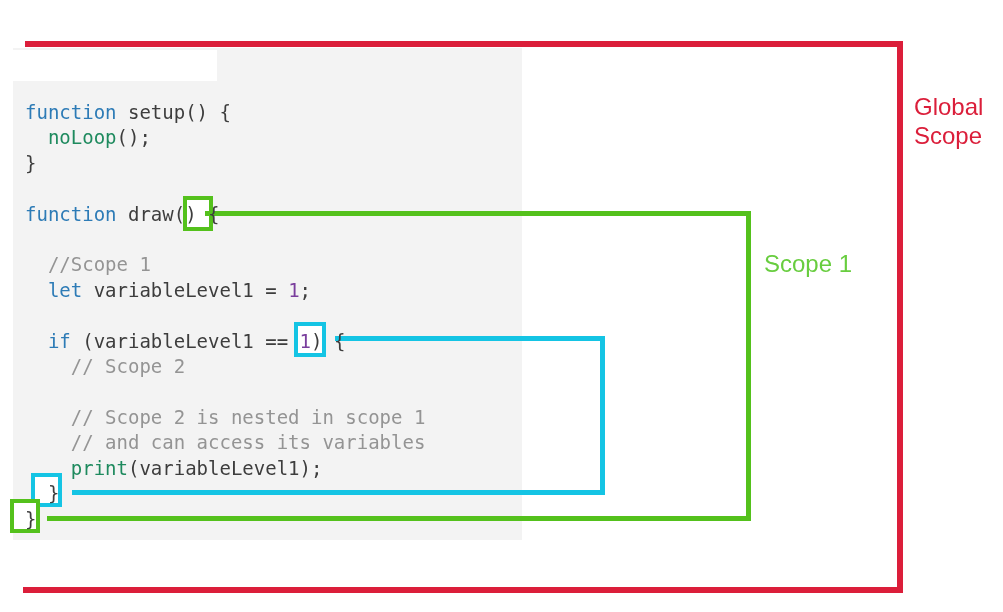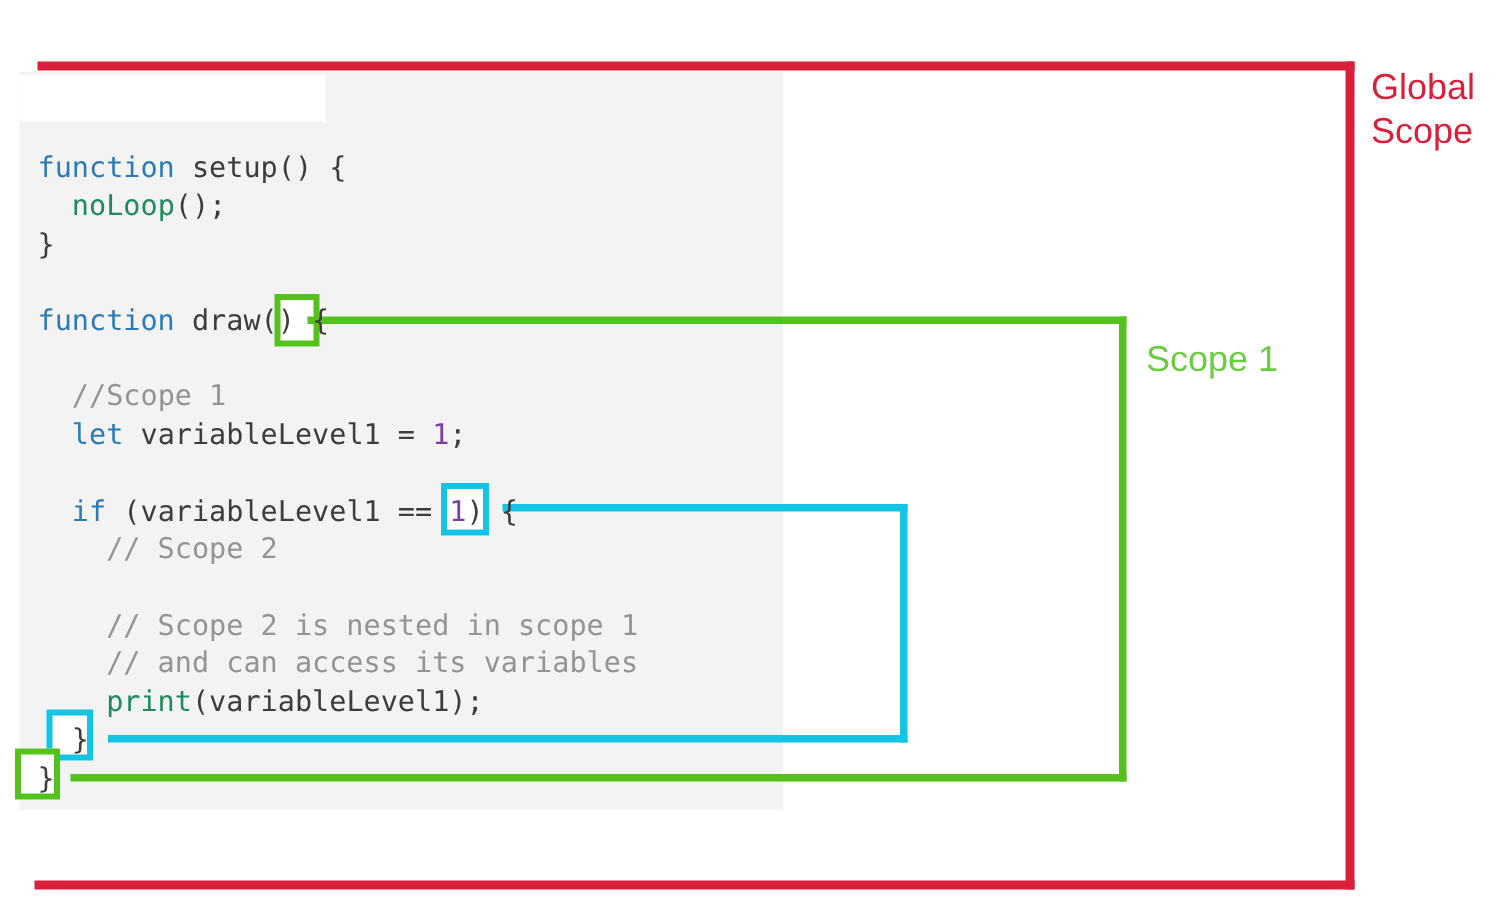--- a/index.html
+++ b/index.html
@@ -21,22 +21,22 @@
               font-family:"DejaVu Sans Mono","Liberation Mono",monospace;
               font-size:19px;line-height:25.4px;white-space:pre;color:var(--code,#3D3D3D);}
   .tok-keyword{color:var(--kw,#2D7BB6);}
   .tok-fn{color:var(--fn,#1E8A5E);}
   .tok-number{color:var(--num,#7A3E9D);}
   .tok-comment{color:var(--comment,#949494);}
   .tok-default{color:var(--code,#3D3D3D);}
 
   .label{position:absolute;z-index:2;font-size:24px;line-height:29px;
          font-family:"Liberation Sans",sans-serif;}
-  .label.red{color:var(--red,#DB1E3A);width:90px;}
-  .label.green{color:var(--green-label,#68CD3F);white-space:nowrap;}
+  .label.red{color:var(--red,#DB1E3A);width:90px;margin-top:48px;}
+  .label.green{color:var(--green-label,#68CD3F);white-space:nowrap;margin-top:24px;}
   .label.cyan{color:var(--cyan-label,#2BC9E9);white-space:nowrap;}
 </style>
 </head>
 <body>
 
 <div class="canvas">
 
   <div class="panel"></div>
   <div class="white-block"></div>
 

